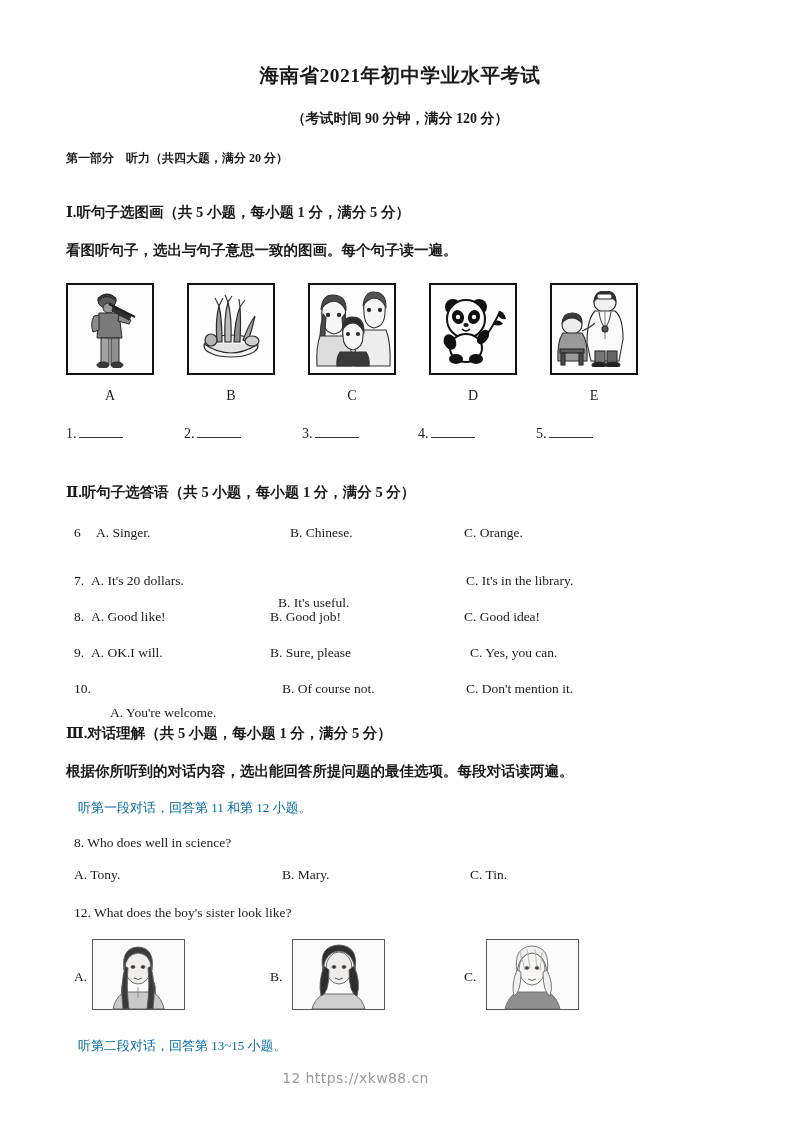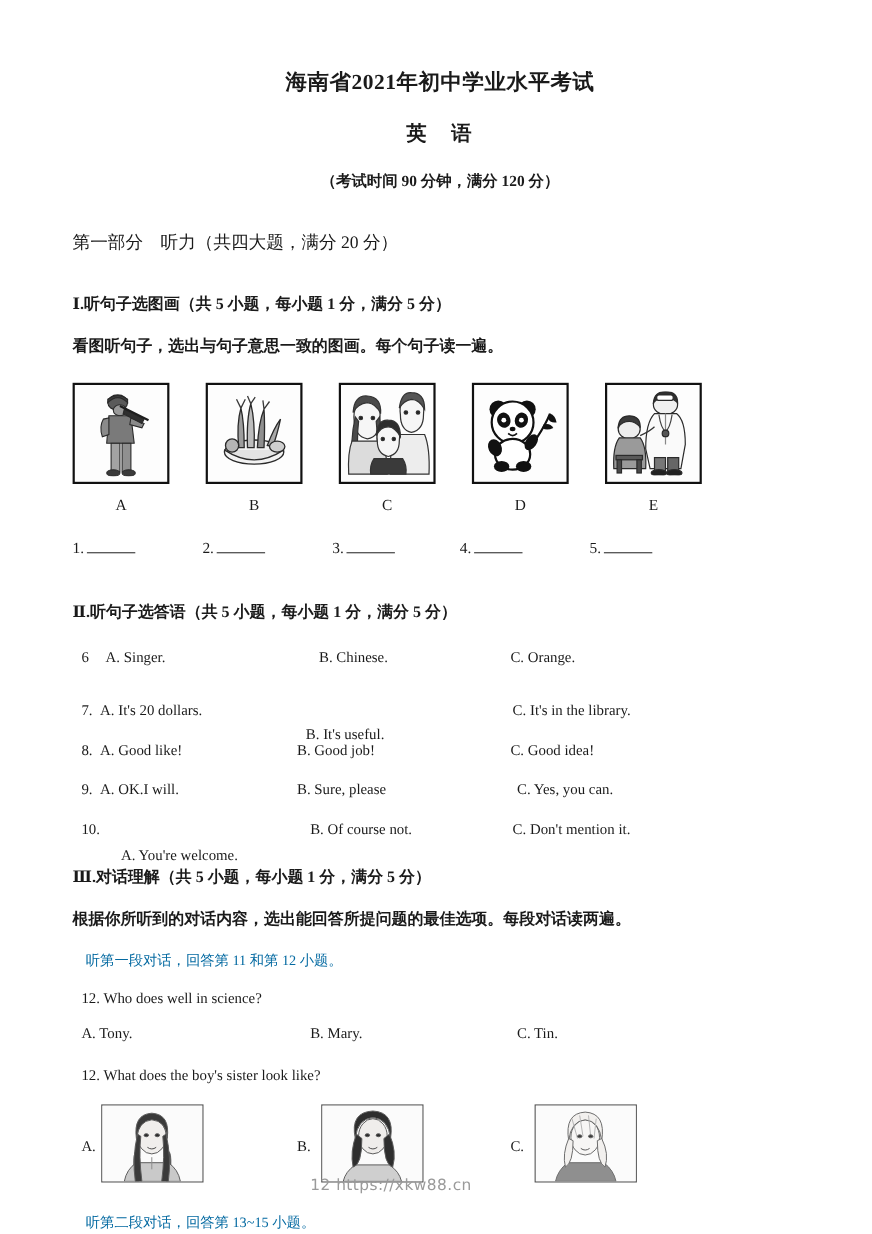--- a/index.html
+++ b/index.html
@@ -44,23 +44,23 @@
   }
   .exam-meta {
     text-align: center;
     font-weight: bold;
     font-size: 14px;
     margin-top: 23px;
   }
 
   
   .part-head {
-    font-weight: normal;
-    font-size: 16px;
-    margin-top: 35px;
+    font-weight: bold;
+    font-size: 12px;
+    margin-top: 22px;
     line-height: 1.45;
   }
   .sec-head {
     font-weight: bold;
     font-size: 14.5px;
     margin-top: 34px;
     line-height: 1.45;
   }
   .sec-instr {
     font-weight: bold;
@@ -188,21 +188,20 @@
     letter-spacing: 0.4px;
   }
 </style>
 </head>
 <body>
 
 <div class="page">
   <div class="content">
 
     <div class="doc-title">海南省2021年初中学业水平考试</div>
-    <div class="subject-title">英　语</div>
     <div class="exam-meta">（考试时间 90 分钟，满分 120 分）</div>
 
     <div class="part-head">第一部分　听力（共四大题，满分 20 分）</div>
 
     <div class="sec-head">Ⅰ.听句子选图画（共 5 小题，每小题 1 分，满分 5 分）</div>
     <div class="sec-instr">看图听句子，选出与句子意思一致的图画。每个句子读一遍。</div>
 
     <div class="pic-row">
 
       <div class="pic-box" style="left:0px;">
@@ -376,21 +375,21 @@
       <span class="oa" style="left:44px;margin-top:24px;">A. You're welcome.</span>
       <span class="ob" style="left:216px;">B. Of course not.</span>
       <span class="oc" style="left:400px;">C. Don't mention it.</span>
     </div>
 
     <div class="sec-head" style="margin-top:22px;">Ⅲ.对话理解（共 5 小题，每小题 1 分，满分 5 分）</div>
     <div class="sec-instr">根据你所听到的对话内容，选出能回答所提问题的最佳选项。每段对话读两遍。</div>
 
     <div class="dialog-note">听第一段对话，回答第 11 和第 12 小题。</div>
 
-    <div class="q-line">12. Who does well in science?</div>
+    <div class="q-line">8. Who does well in science?</div>
 
     <div class="opt-row" style="margin-top:14px;">
       <span class="oa" style="left:8px;">A. Tony.</span>
       <span class="ob" style="left:216px;">B. Mary.</span>
       <span class="oc" style="left:404px;">C. Tin.</span>
     </div>
 
     <div class="q-line">12. What does the boy's sister look like?</div>
 
     <div class="portrait-row">

